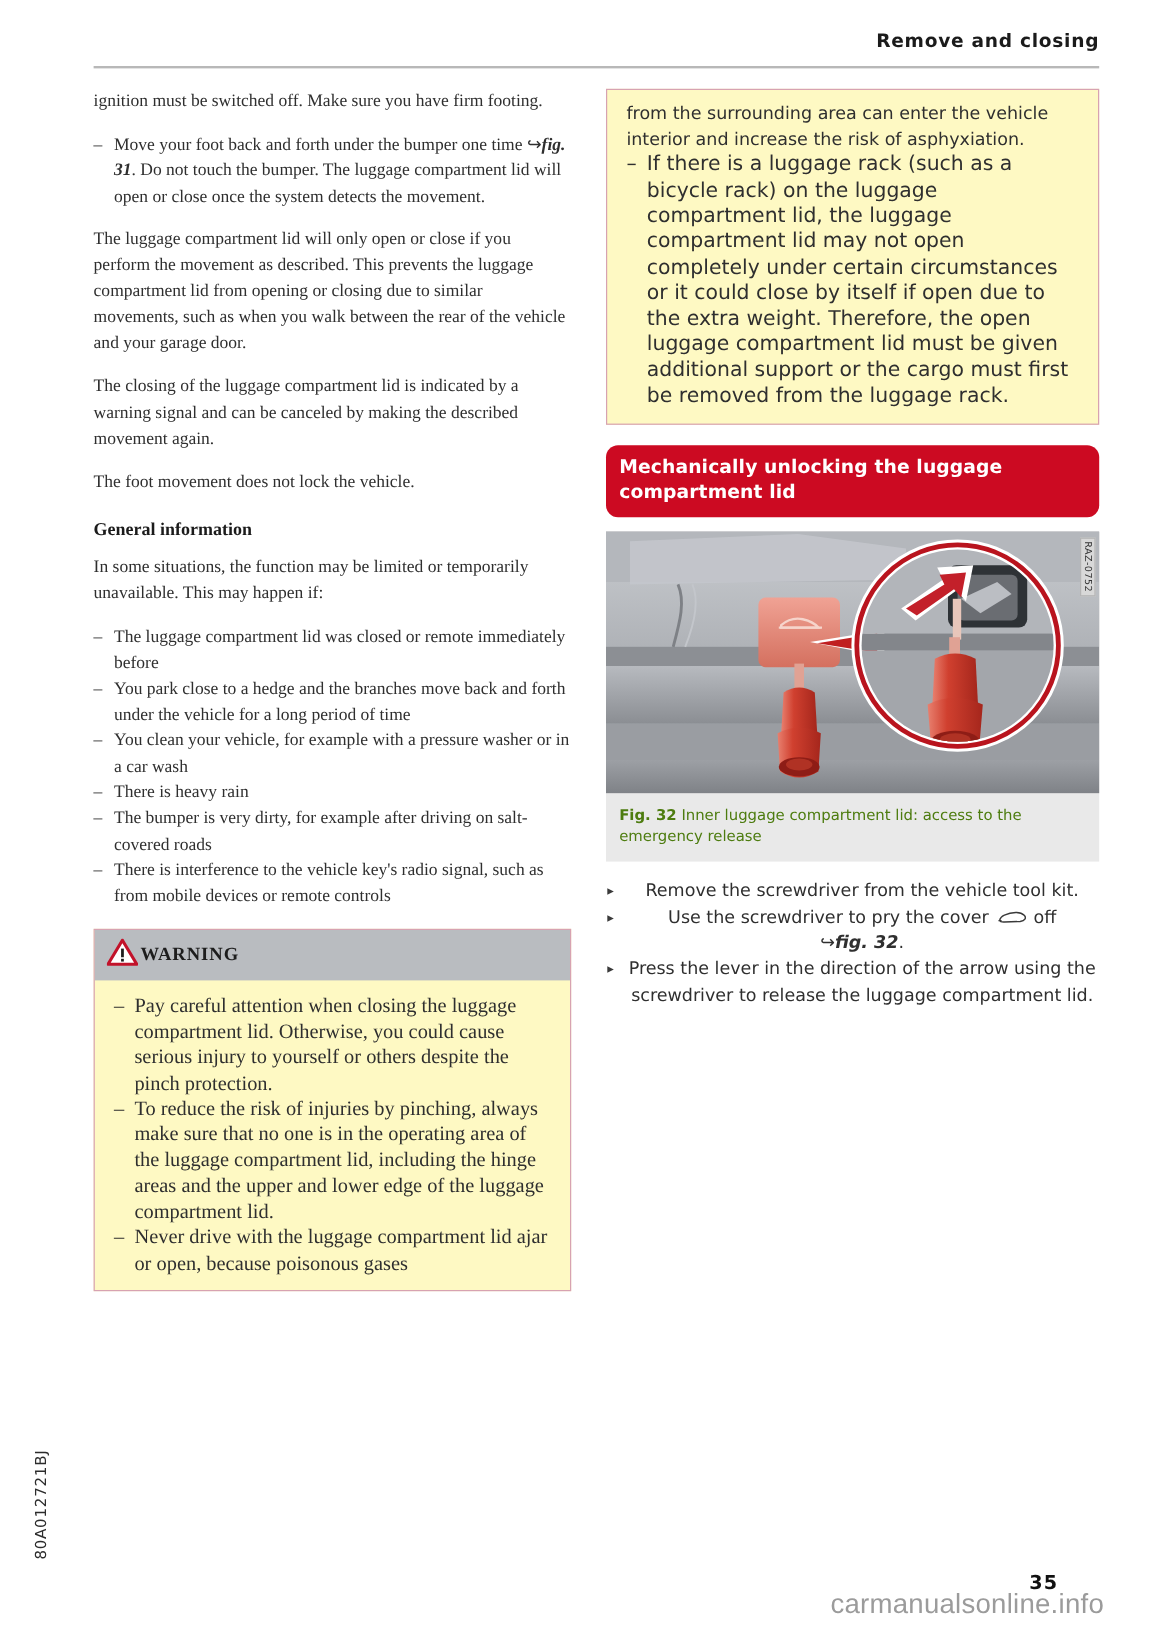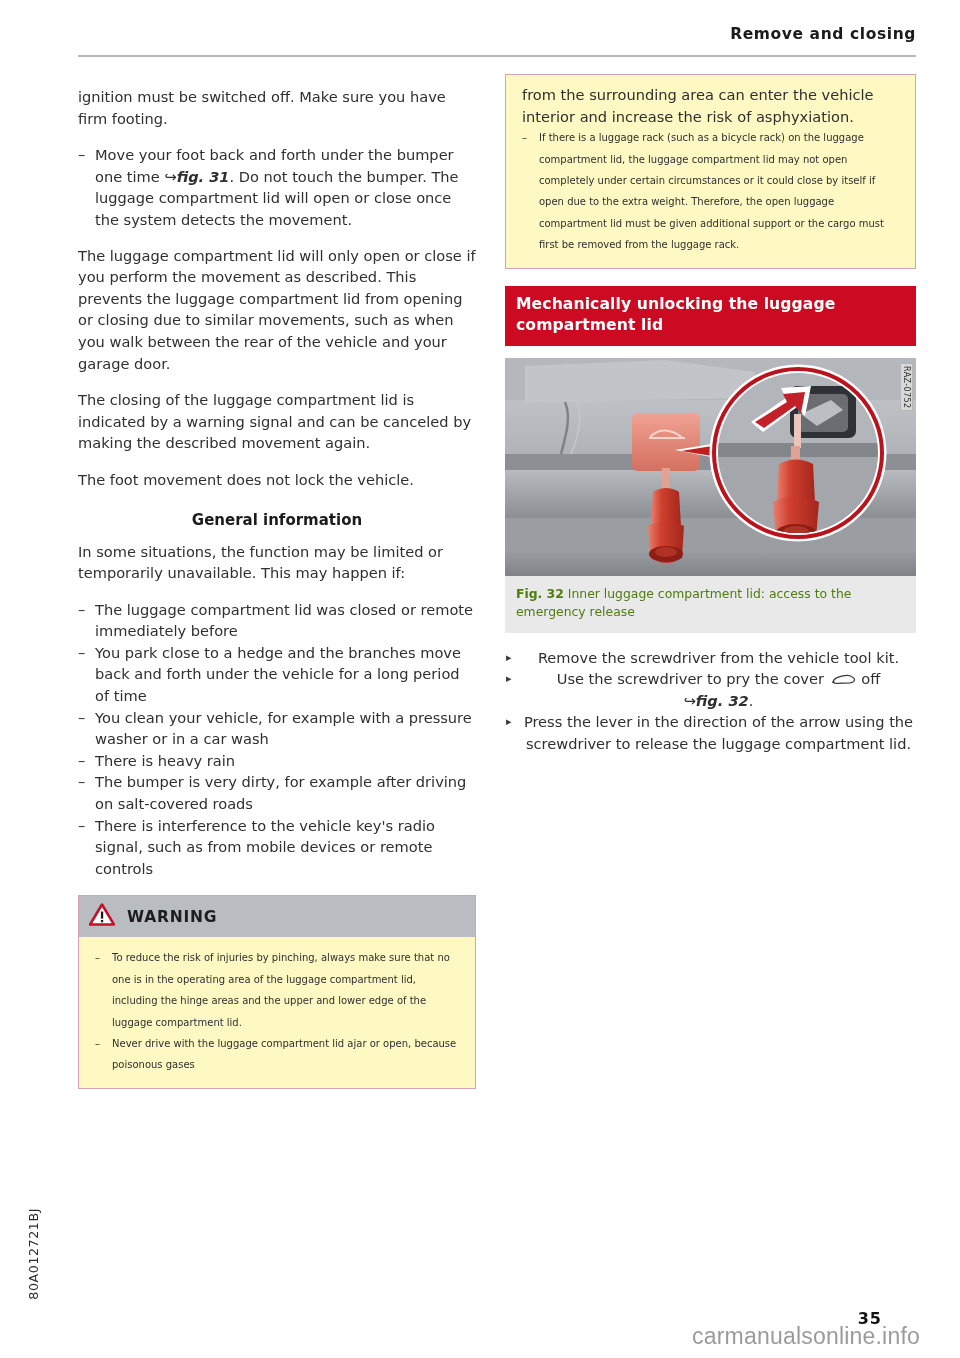--- a/index.html
+++ b/index.html
@@ -22,32 +22,31 @@
     font-family:"DejaVu Sans", sans-serif;
     font-size:15.5px; font-weight:bold; letter-spacing:.6px;
     color:#1b1b1b;
   }
   .header-rule {
     position:absolute; left:78px; top:55px; width:838px; height:1.6px;
     background:#b8b8b8;
   }
 
   
-  .col-left  { position:absolute; left:78px;  top:86px; width:398px; }
+  .col-left  { position:absolute; left:78px;  top:74px; width:398px;font-family:Liberation Serif, serif; }
   .col-right { position:absolute; left:505px; top:74px; width:411px; }
 
   p.body, .body {
     font-size:14.6px; line-height:21.6px;
     margin:0 0 15px 0; color:#2f2f2f;
   }
 
   h3.subhead {
     font-size:15px; font-weight:bold; color:#1b1b1b;
     margin:20px 0 12px 0;
-    text-align:center;
   }
 
   
   ul.dash, ul.arrow { list-style:none; margin:0 0 14px 0; padding:0; }
   ul.dash > li {
     font-size:14.6px; line-height:21.6px; color:#2f2f2f;
     padding-left:17px; position:relative; margin-bottom:0;
   }
   ul.dash > li::before {
     content:"\2013"; position:absolute; left:0; top:0; color:#2f2f2f;
@@ -69,40 +68,41 @@
     display:inline-block; vertical-align:-2px; margin:0 2px; width:24px; height:13px;
   }
 
   
   .box {
     border:1.6px solid #d7a2b1;
     background:#fef9c3;
     padding:9px 10px 12px 10px;
     box-sizing:border-box;
   }
-  .box ul.dash > li { font-size:10px; line-height:21.4px; }
+  .box ul.dash > li { font-size:17px; line-height:21.4px; }
   .box .box-body { padding:2px 4px 0 6px; }
 
   .warn-head {
     background:#b9bcc0;
     margin:-9px -10px 8px -10px;
     padding:7px 10px 7px 10px;
-    display:flex; align-items:center; gap:12px;
+    display:flex; align-items:center; gap:2px;
   }
   .warn-title {
     font-size:15.5px; font-weight:bold; letter-spacing:.8px; color:#1d1d1d;
   }
 
   
   .red-banner {
     background:#cc0a22;
     color:#ffffff;
     padding:8px 11px 10px 11px;
     font-size:15.6px; font-weight:bold; line-height:21px;
     letter-spacing:.1px;
+    border-radius:10px;
   }
 
   
   .figure-wrap { background:#e9e9e9; margin-top:12px; }
   .figure-img {
     position:relative; width:100%; height:218px; overflow:hidden;
     background:#9a9da1;
   }
   .fig-code {
     position:absolute; right:3px; top:5px;
@@ -176,20 +176,21 @@
           <svg width="26" height="23" viewBox="0 0 26 23" aria-hidden="true">
             <polygon points="13,1.5 25,21.5 1,21.5" fill="#ffffff" stroke="#c2122a" stroke-width="2.6" stroke-linejoin="round"></polygon>
             <rect x="11.9" y="8.5" width="2.3" height="7.2" fill="#1d1d1d"></rect>
             <rect x="11.9" y="17" width="2.3" height="2.3" fill="#1d1d1d"></rect>
           </svg>
         </span>
         <span class="warn-title">WARNING</span>
       </div>
       <div class="box-body">
         <ul class="dash" style="margin-bottom:0;">
+          <li>Pay careful attention when closing the luggage compartment lid. Otherwise, you could cause serious injury to yourself or others despite the pinch protection.</li>
           <li>To reduce the risk of injuries by pinching, always make sure that no one is in the operating area of the luggage compartment lid, including the hinge areas and the upper and lower edge of the luggage compartment lid.</li>
           <li>Never drive with the luggage compartment lid ajar or open, because poisonous gases</li>
         </ul>
       </div>
     </div>
 
   </div>
 
   <div class="col-right">
 

